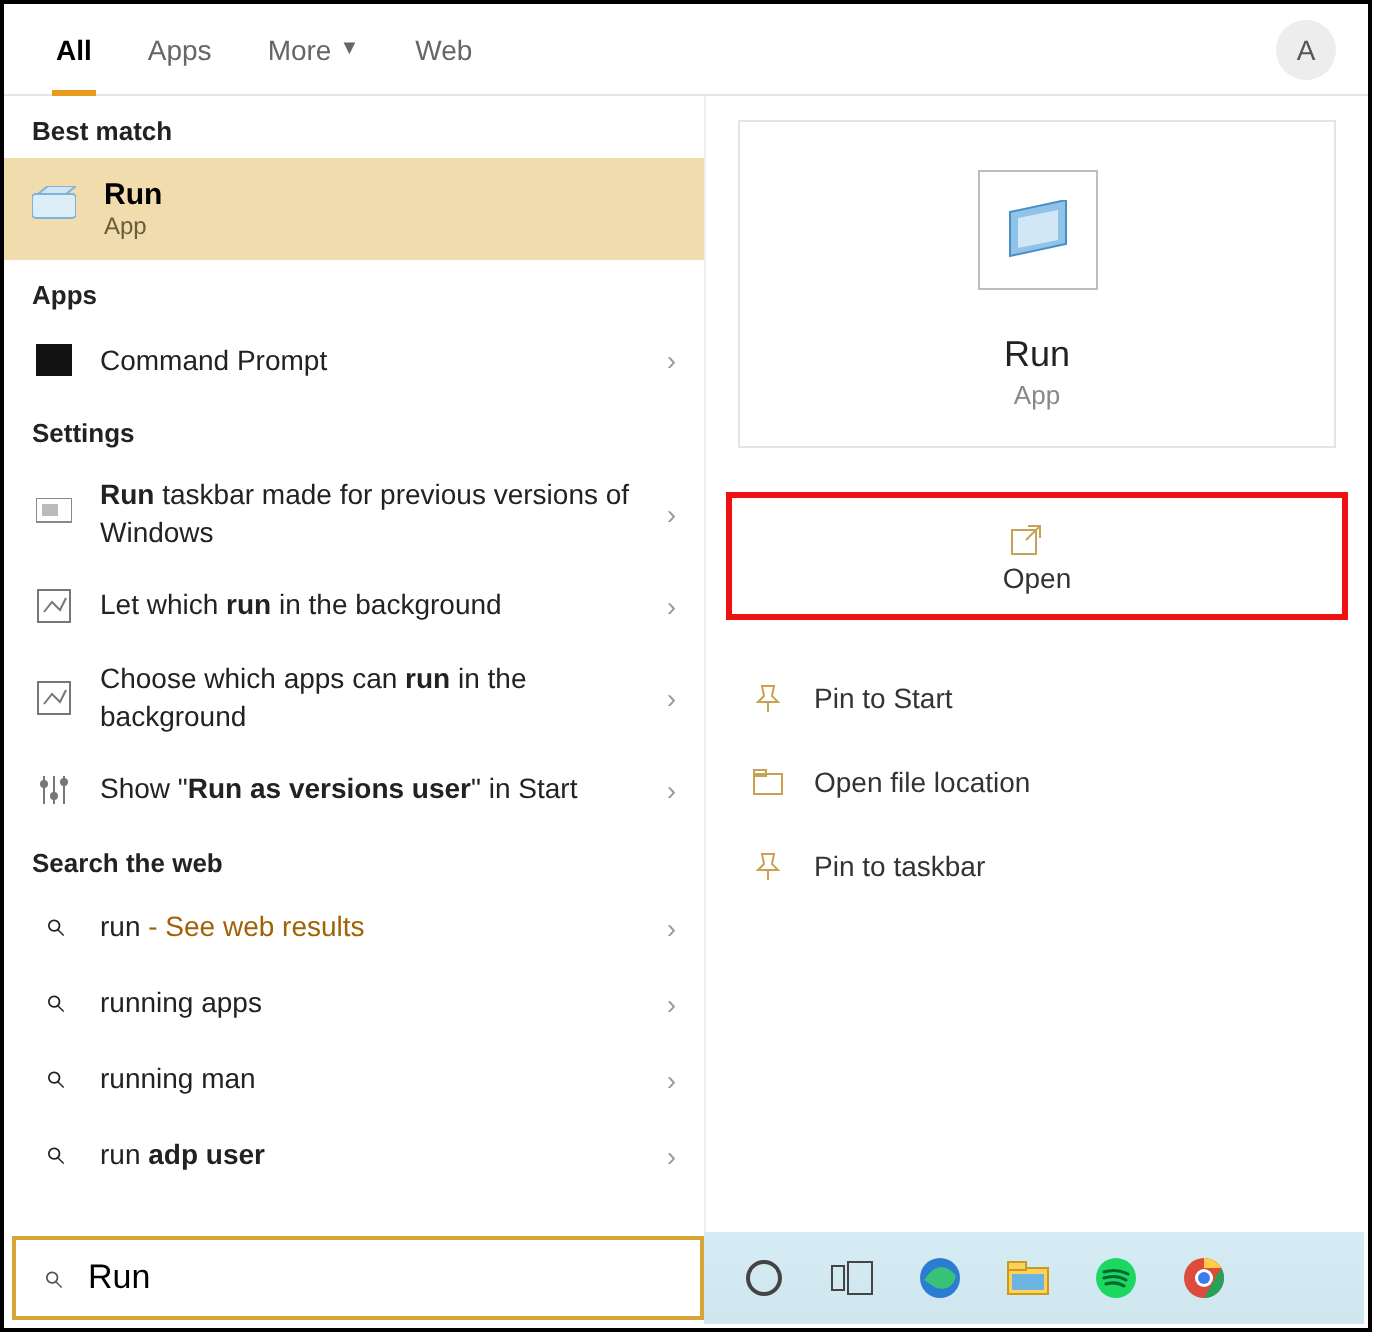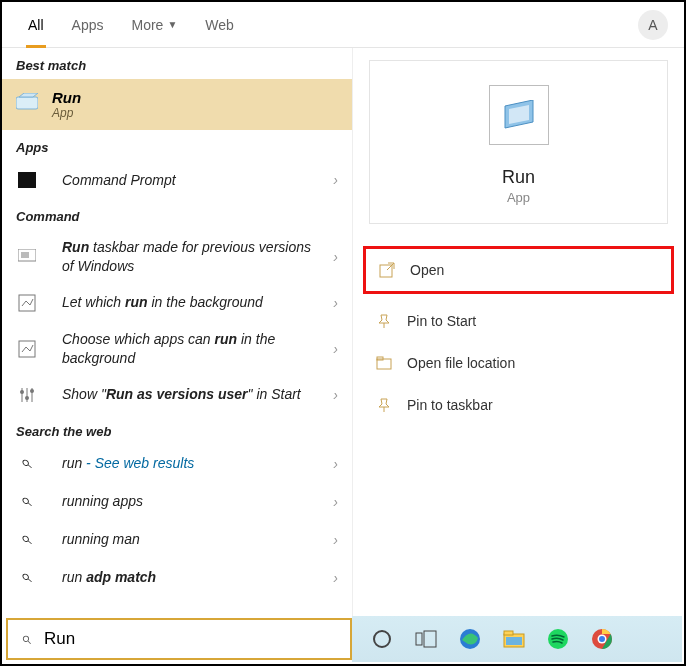--- a/index.html
+++ b/index.html
@@ -2,52 +2,52 @@
 <html><head>
 <meta charset="utf-8">
 <style>
   * { box-sizing: border-box; margin: 0; padding: 0; font-family: "Segoe UI", Arial, sans-serif; }
   body { background: #fff; width: 690px; height: 670px; overflow: hidden; position: relative; }
   .frame { border: 2px solid #000; width: 686px; height: 666px; position: relative; background: #fff; }
 
   
   .tabs { display: flex; align-items: center; height: 46px; border-bottom: 1px solid #e5e5e5; padding-left: 12px; }
   .tab { padding: 0 14px; height: 100%; display: flex; align-items: center; color: #666; font-size: 14px; cursor: pointer; position: relative; }
-  .tab.active { color: #000; font-weight: 400; }
+  .tab.active { color: #000; font-weight: 700; }
   .tab.active::after { content:""; position:absolute; bottom:-1px; left:12px; right:12px; height:3px; background:#e89c1f; }
   .chev-down { margin-left:4px; font-size:10px; }
   .avatar { margin-left:auto; margin-right:16px; width:30px; height:30px; border-radius:50%; background:#ededed; display:flex; align-items:center; justify-content:center; color:#555; font-size:14px; }
 
   .body { display:flex; height: calc(100% - 46px - 46px); }
-  .left { width: 350px; border-right: none; overflow:hidden;font-style:italic; }
+  .left { width: 350px; border-right: none; overflow:hidden; }
   .right { flex:1; background:#fff; border-left:1px solid #eee; padding-top:12px; }
 
   .section-label { font-size:13px; font-weight:600; color:#222; padding:10px 14px 6px; }
-  .row { display:flex; align-items:center; padding:8px 14px; font-size:14px; color:#222; cursor:pointer; position:relative;gap:12px; }
+  .row { display:flex; align-items:center; padding:8px 14px; font-size:14px; color:#222; cursor:pointer; position:relative; }
   .row .icon { width:22px; height:22px; display:flex; align-items:center; justify-content:center; margin-right:12px; flex-shrink:0; }
   .row .txt { flex:1; line-height:1.35; }
   .row .chev { color:#999; font-size:14px; }
 
   .bestmatch { background:#f0dcad; padding:10px 14px; display:flex; align-items:center; }
   .bestmatch .icon { width:24px; height:24px; margin-right:12px; }
   .bm-title { font-weight:600; font-size:15px; }
   .bm-sub { color:#6a5c3a; font-size:12px; }
 
-  .grey { color:#0369a1; }
+  .grey { color:#a16207; }
 
   
   .r-card { margin: 0 16px 0 16px; border:1px solid #e4e4e4; padding:18px 0 18px; text-align:center; }
   .r-icon { width:60px; height:60px; border:1px solid #bdbdbd; margin:6px auto 22px; display:flex; align-items:center; justify-content:center; }
   .r-title { font-size:18px; color:#222; font-weight:400; margin-bottom:2px; }
   .r-sub { font-size:13px; color:#888; }
 
   .actions { margin-top: 22px; padding: 0 10px; }
   .act { display:flex; align-items:center; padding:10px 10px; font-size:14px; color:#333; cursor:pointer; }
   .act .ai { width:22px; height:22px; margin-right:12px; display:flex; align-items:center; justify-content:center; }
-  .act.outlined { border:3px solid #e11; margin-bottom:6px; }
+  .act.outlined { border:3px solid #e11; margin-bottom:18px;flex-direction:column; }
 
   
   .bottombar { position:absolute; bottom:2px; left:2px; right:2px; height:46px; display:flex; align-items:center; }
   .searchbox { width:346px; height:42px; border:2px solid #d7a637; background:#fff; display:flex; align-items:center; margin-left:2px; }
   .searchbox .si { width:36px; display:flex; align-items:center; justify-content:center; color:#555; }
   .searchbox input { border:none; outline:none; font-size:17px; flex:1; background:transparent; }
 
   .taskbar { flex:1; height:46px; display:flex; align-items:center; gap:20px; padding-left:18px; background:linear-gradient(#d6ecf4,#cfe6ef); }
   .tb-ico { width:24px; height:24px; display:flex; align-items:center; justify-content:center; }
 
@@ -102,21 +102,21 @@
       <div class="row">
         <div class="icon">
             <svg width="18" height="16">
               <rect width="18" height="16" fill="#111"></rect>
             </svg>
           </div>
         <div class="txt">Command Prompt</div>
         <div class="chev">›</div>
       </div>
 
-      <div class="section-label">Command</div>
+      <div class="section-label">Settings</div>
 
       <div class="row">
         <div class="icon">
             <svg width="18" height="16">
               <rect width="18" height="12" fill="none" stroke="#888"></rect>
               <rect x="3" y="3" width="8" height="6" fill="#bbb"></rect>
             </svg>
           </div>
         <div class="txt"><span></span><span class="bold">Run</span><span> taskbar made for previous versions of Windows</span></div>
         <div class="chev">›</div>
@@ -171,21 +171,21 @@
         <div class="txt">running apps</div>
         <div class="chev">›</div>
       </div>
       <div class="row">
         <div class="icon search-glyph"></div>
         <div class="txt">running man</div>
         <div class="chev">›</div>
       </div>
       <div class="row">
         <div class="icon search-glyph"></div>
-        <div class="txt"><span>run </span><span class="bold">adp match</span></div>
+        <div class="txt"><span>run </span><span class="bold">adp user</span></div>
         <div class="chev">›</div>
       </div>
 
     </div>
 
     <div class="right">
       <div class="r-card">
         <div class="r-icon">
           <svg width="40" height="30" viewBox="0 0 40 30">
               <polygon points="6,6 34,0 34,22 6,28" fill="#8fc3e8" stroke="#4b8fc2"></polygon>

